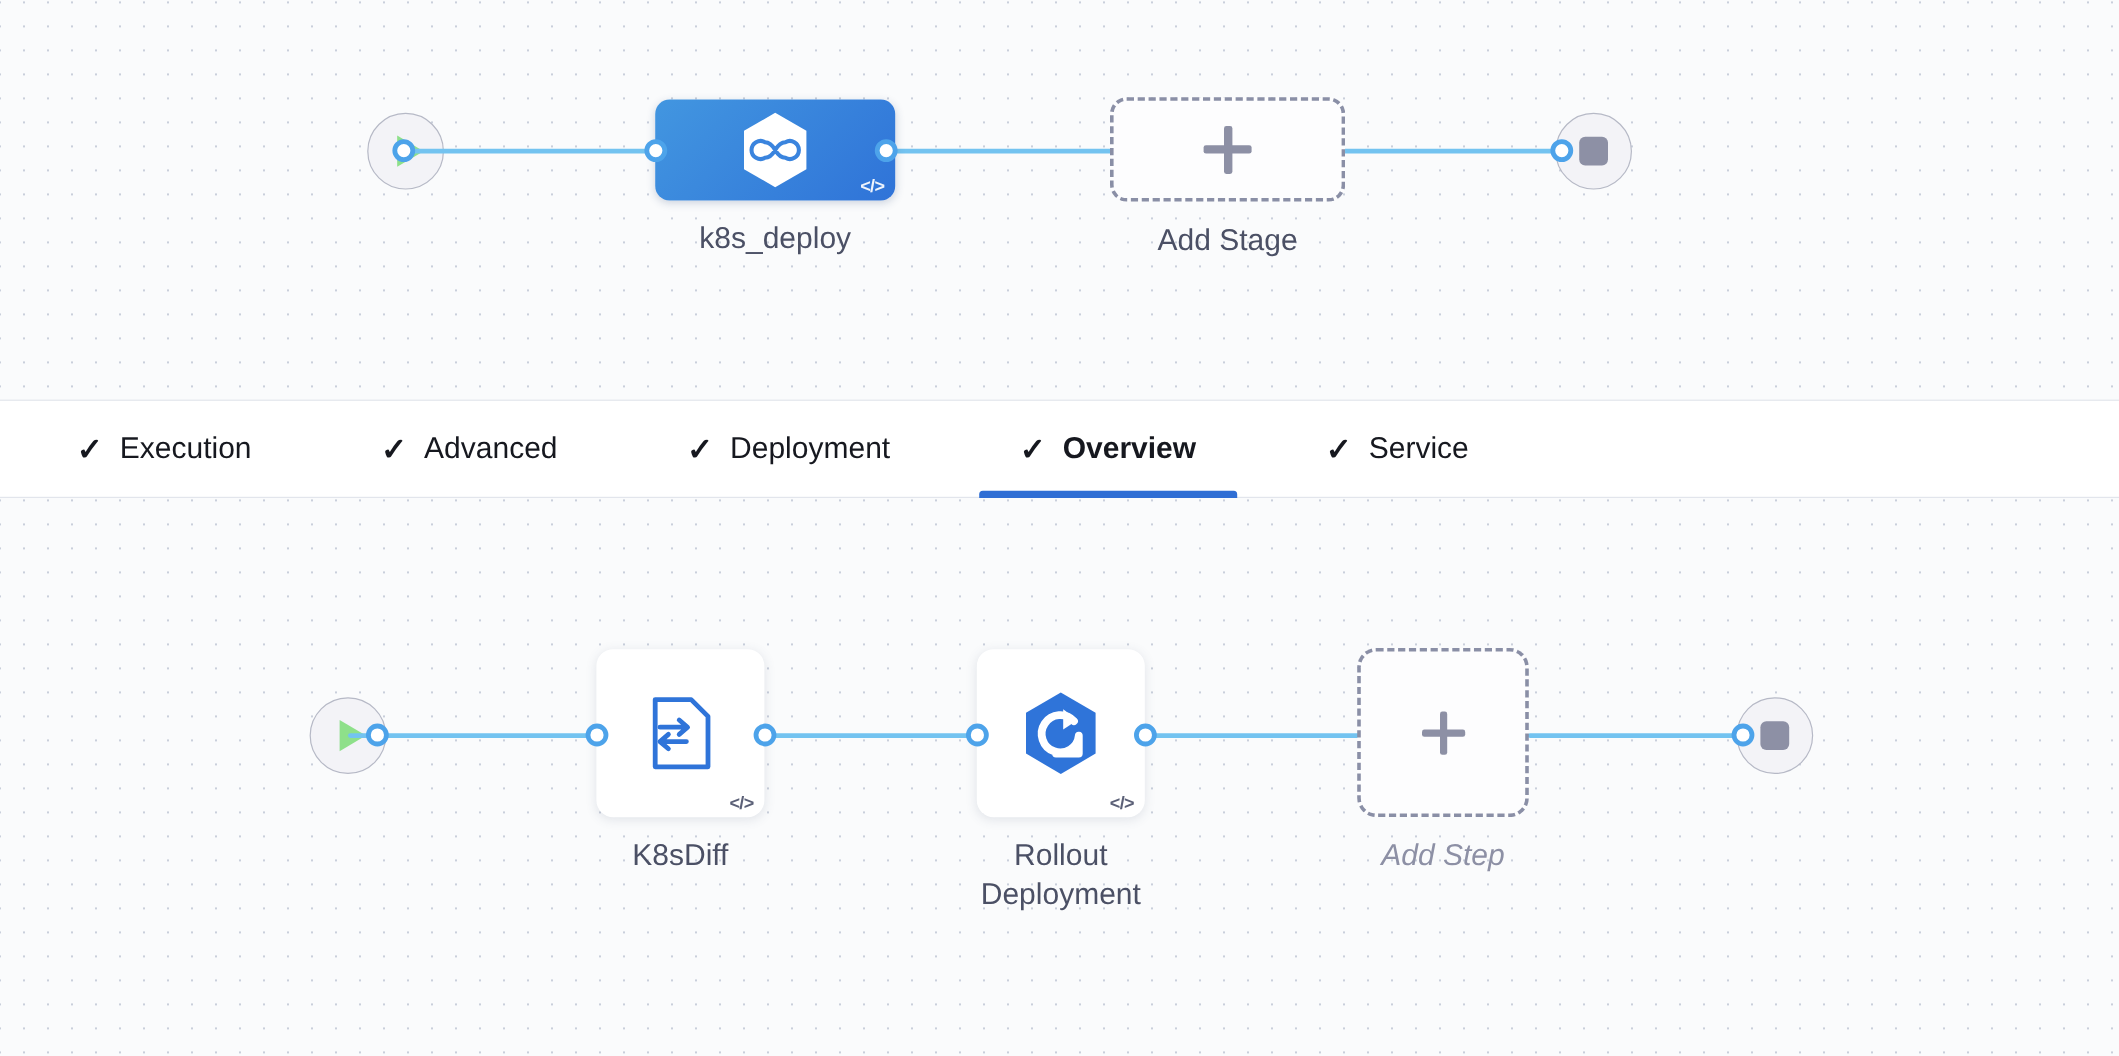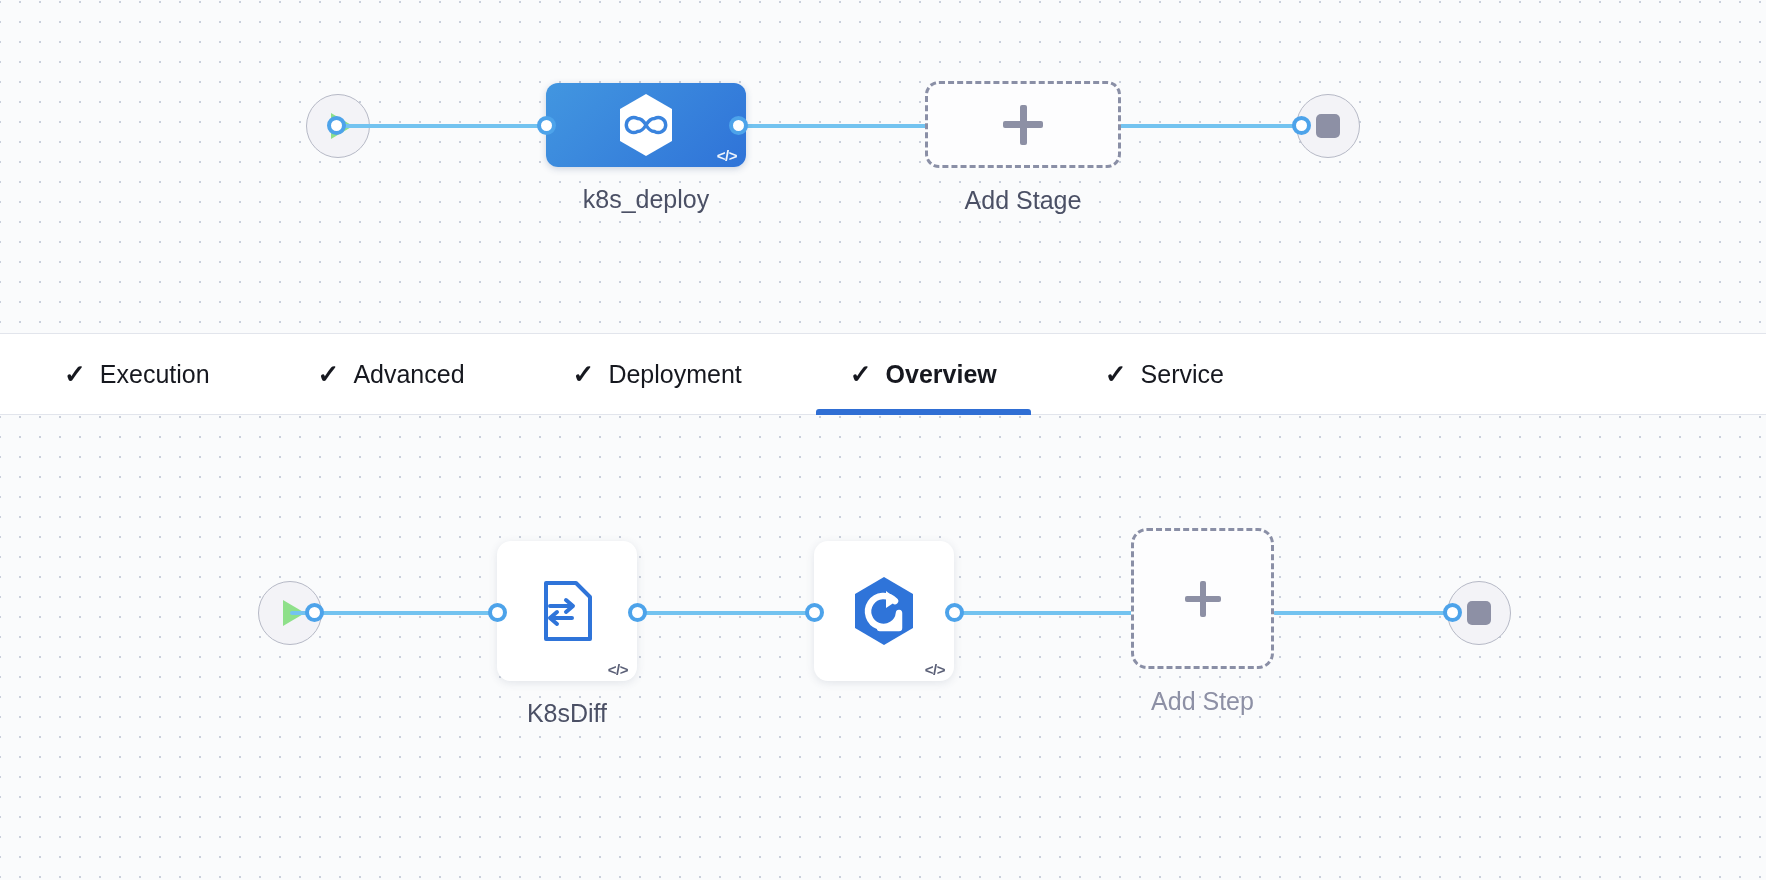--- a/index.html
+++ b/index.html
@@ -331,25 +331,27 @@
       <div class="step-node">
         <span>
           <svg width="68" height="72" viewBox="0 0 68 72">
             <path d="M34 2 L63 19 L63 53 L34 70 L5 53 L5 19 Z" fill="#2f74d9"></path>
             <path d="M45 26 A15.5 15.5 0 1 0 49 38 L49 53 L30 53" fill="none" stroke="#ffffff" stroke-width="6.5" stroke-linecap="round" stroke-linejoin="round"></path>
             <path d="M36 16 L48 25 L36 33 Z" fill="#ffffff"></path>
           </svg>
         </span>
         <span class="code-badge dark">&lt;/&gt;</span>
       </div>
+      <div class="node-label">Rollout
+Deployment</div>
     </div>
     <div class="port" style="left:805px; top:188px;"></div>
     <div class="port" style="left:945px; top:188px;"></div>
 
-    <div class="node-wrap" style="left:1131px; top:113px;">
+    <div class="node-wrap" style="left:1131px; top:125px;font-style:italic;">
       <div class="add-box add-step-box">
         <div class="plus small"></div>
       </div>
       <div class="node-label muted">Add Step</div>
     </div>
 
     <div class="terminal" style="left:1447px; top:166px;">
       <div class="stop-sq"></div>
     </div>
     <div class="port" style="left:1443px; top:188px;"></div>

